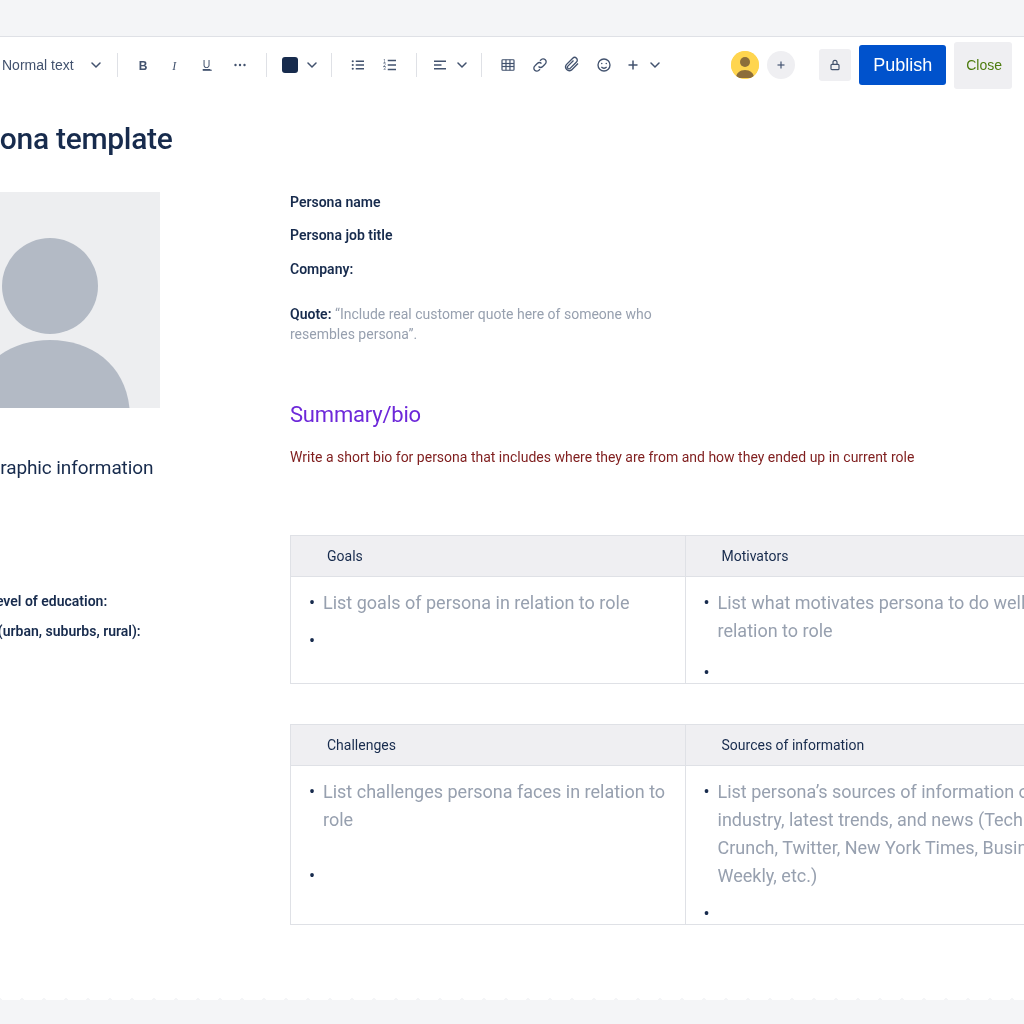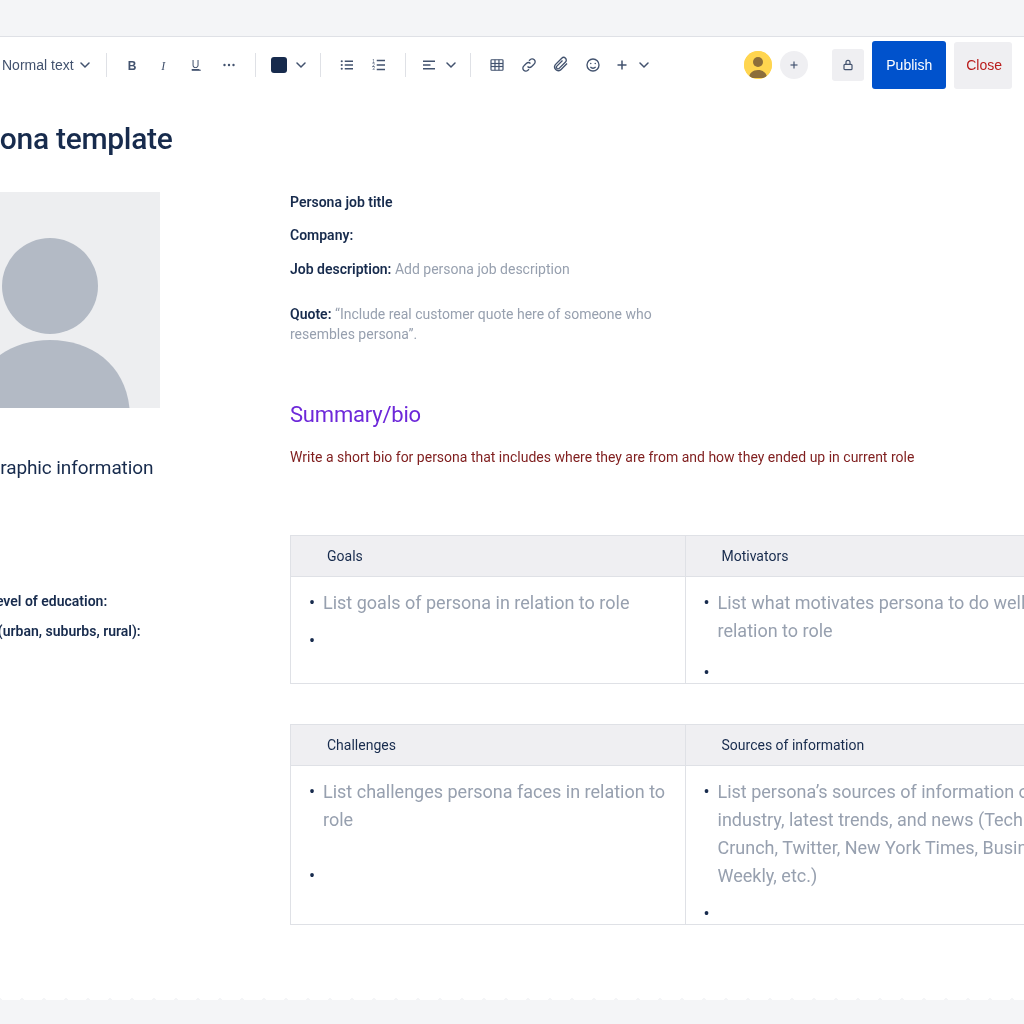--- a/index.html
+++ b/index.html
@@ -46,21 +46,21 @@
   .sep {
     width: 1px;
     height: 24px;
     background: #dfe1e6;
     margin: 0 10px;
   }
 
   .text-style-btn {
     display: flex;
     align-items: center;
-    gap: 6px;
+    gap: 17px;
     height: 32px;
     padding: 0 6px 0 2px;
     border: none;
     background: transparent;
     font-size: 14px;
     color: #42526e;
     cursor: pointer;
     border-radius: 3px;
   }
 
@@ -132,39 +132,39 @@
     border: none;
     border-radius: 3px;
     display: flex;
     align-items: center;
     justify-content: center;
     cursor: pointer;
     color: #42526e;
   }
 
   .publish-btn {
-    height: 48px;
+    height: 40px;
     padding: 4px 14px;
     background: #0052cc;
     color: #fff;
     border: none;
     border-radius: 3px;
-    font-size: 14px;
+    font-size: 18px;
     font-weight: 500;
     cursor: pointer;
   }
 
   .close-btn {
     height: 47px;
     padding: 0 10px 0 12px;
     background: #efeff2;
     border: none;
     border-radius: 3px;
     font-size: 14px;
-    color: #b91c1c;
+    color: #4d7c0f;
     cursor: pointer;
   }
 
   
   .doc {
     padding: 0;
     margin-left: -60px;
   }
 
   .page-title {
@@ -495,29 +495,27 @@
         <div class="demographic-heading">Demographic information</div>
 
         <div class="demo-list">
           <div>Highest level of education:</div>
           <div>Location (urban, suburbs, rural):</div>
         </div>
       </div>
 
       <div class="right-col">
         <div class="field">
+          <span class="label">Persona name</span>
+        </div>
+        <div class="field">
           <span class="label">Persona job title</span>
         </div>
         <div class="field">
           <span class="label">Company:</span>
-        </div>
-        <div class="field">
-          <span class="label">Job description:</span>
-          <span> </span>
-          <span class="placeholder">Add persona job description</span>
         </div>
 
         <div class="field quote-block">
           <span class="label">Quote:</span>
           <span> </span>
           <span class="placeholder">“Include real customer quote here of someone who resembles persona”.</span>
         </div>
 
         <h2 class="section-h2">Summary/bio</h2>
         <div class="bio-placeholder">Write a short bio for persona that includes where they are from and how they ended up in current role</div>

